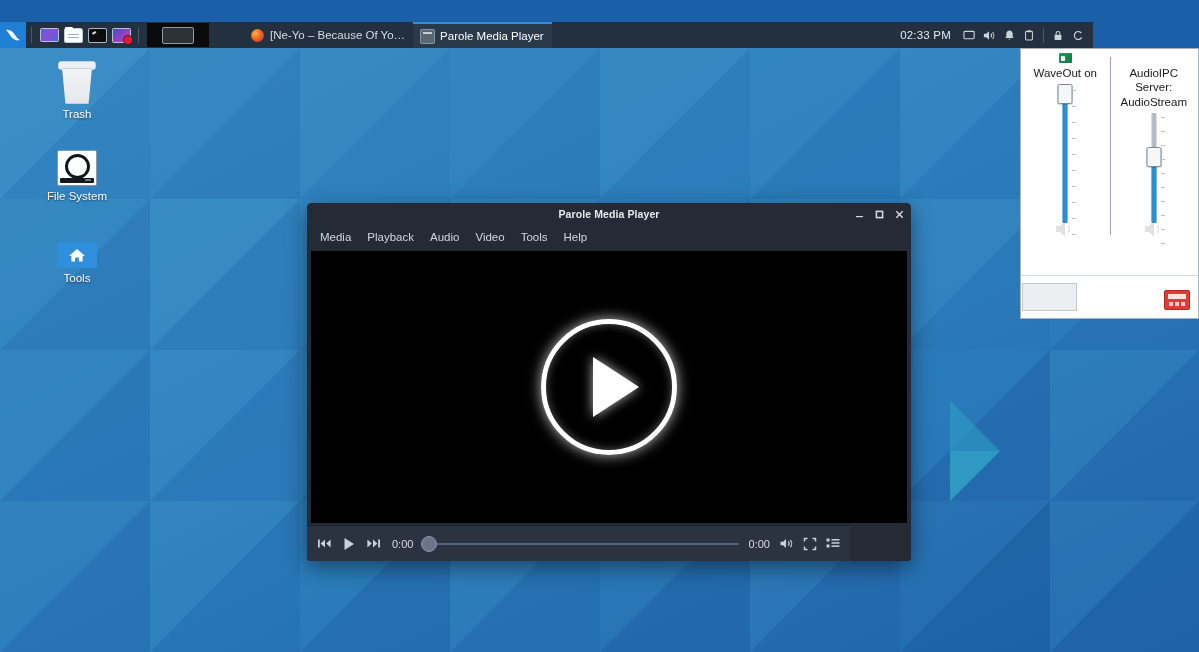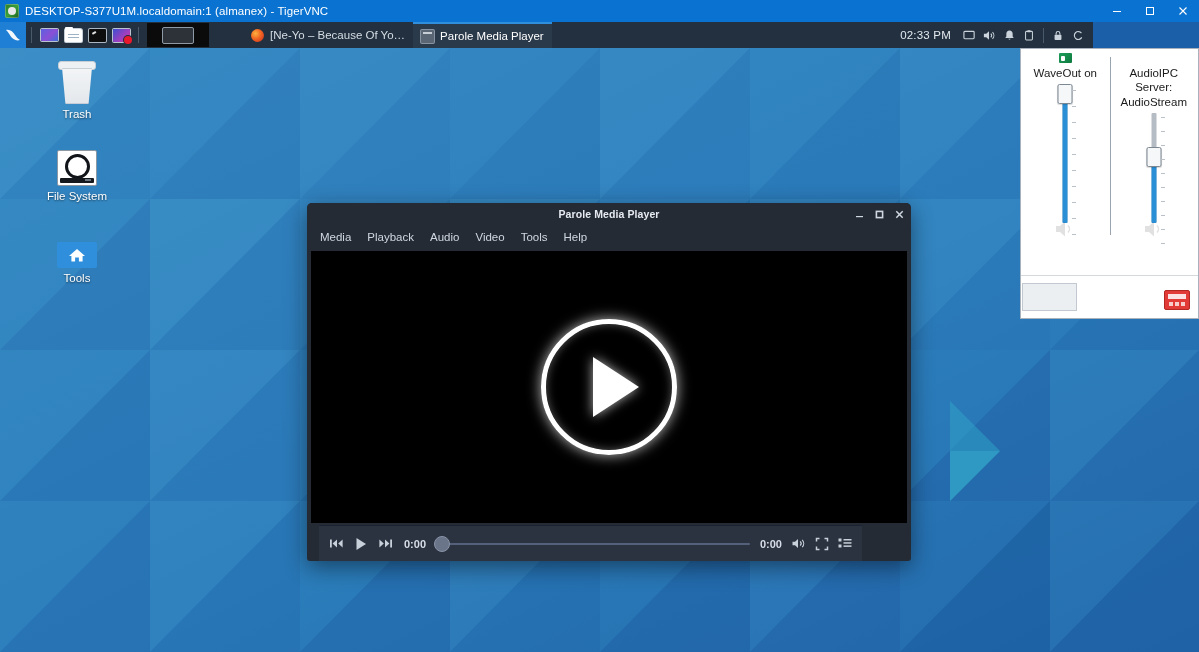--- a/index.html
+++ b/index.html
@@ -186,24 +186,23 @@
     border:5px solid #ffffff;
     display:flex;align-items:center;justify-content:center;
     box-shadow:0 0 14px rgba(255,255,255,.75),inset 0 0 10px rgba(255,255,255,.35);
   }
   .playtri{
     width:0;height:0;border-left:46px solid #ffffff;
     border-top:30px solid transparent;border-bottom:30px solid transparent;
     margin-left:14px;filter:drop-shadow(0 0 6px rgba(255,255,255,.7));
   }
   .controls{
-    position:absolute;left:12px;bottom:0;width:543px;height:36px;
+    position:absolute;left:0;bottom:0;width:543px;height:36px;
     background:#2b3240;display:flex;align-items:center;padding:0 10px;box-sizing:border-box;
     border-top:1px solid #1d2330;
-    font-weight:bold;
   }
   .cbtn{display:flex;align-items:center;justify-content:center;color:#c8d0da;margin-right:9px;}
   .cbtn svg{display:block;}
   .ctime{color:#d7dee7;font-size:11px;margin:0 8px 0 2px;white-space:nowrap;}
   .ctime.right{margin:0 9px 0 0;}
   .seek{flex:1;height:16px;display:flex;align-items:center;position:relative;margin-right:10px;}
   .seek-track{position:absolute;left:14px;right:0;height:2px;background:#55607a;border-radius:1px;}
   .seek-handle{
     width:14px;height:14px;border-radius:50%;background:#6b7589;border:1px solid #8a94a8;
     position:relative;z-index:2;
@@ -264,41 +263,20 @@
   .mix-rightico:before{
     content:"";position:absolute;left:4px;bottom:3px;width:4px;height:4px;background:#ffffff;opacity:.75;
     box-shadow:6px 0 0 #ffffff,12px 0 0 #ffffff;
   }
 </style>
 </head>
 <body>
 
 <div class="screen">
 
-  <div class="vnc-titlebar">
-    <div class="vnc-icon"></div>
-    <div class="vnc-title-text">DESKTOP-S377U1M.localdomain:1 (almanex) - TigerVNC</div>
-    <div class="vnc-winbtns">
-      <div class="vnc-winbtn">
-        <svg width="12" height="12" viewBox="0 0 12 12">
-            <rect x="2" y="6" width="8" height="1" fill="#ffffff"></rect>
-          </svg>
-      </div>
-      <div class="vnc-winbtn">
-        <svg width="12" height="12" viewBox="0 0 12 12">
-            <rect x="2.5" y="2.5" width="7" height="7" fill="none" stroke="#ffffff" stroke-width="1"></rect>
-          </svg>
-      </div>
-      <div class="vnc-winbtn">
-        <svg width="12" height="12" viewBox="0 0 12 12">
-            <path d="M2.5 2.5 L9.5 9.5 M9.5 2.5 L2.5 9.5" stroke="#ffffff" stroke-width="1.1" fill="none"></path>
-          </svg>
-      </div>
-    </div>
-  </div>
 
   <div class="panel">
     <div class="panel-left">
       <div class="whisker">
         <svg width="18" height="18" viewBox="0 0 18 18">
           <path d="M2 4 C6 3 9 6 11 9 C12.5 11.2 14 13 16 14 C12 15.5 8.5 13 6.5 10 C5 7.8 3.8 5.6 2 4 Z" fill="#ffffff" opacity="0.95"></path>
         </svg>
       </div>
       <div class="sep"></div>
       <div class="launcher">

